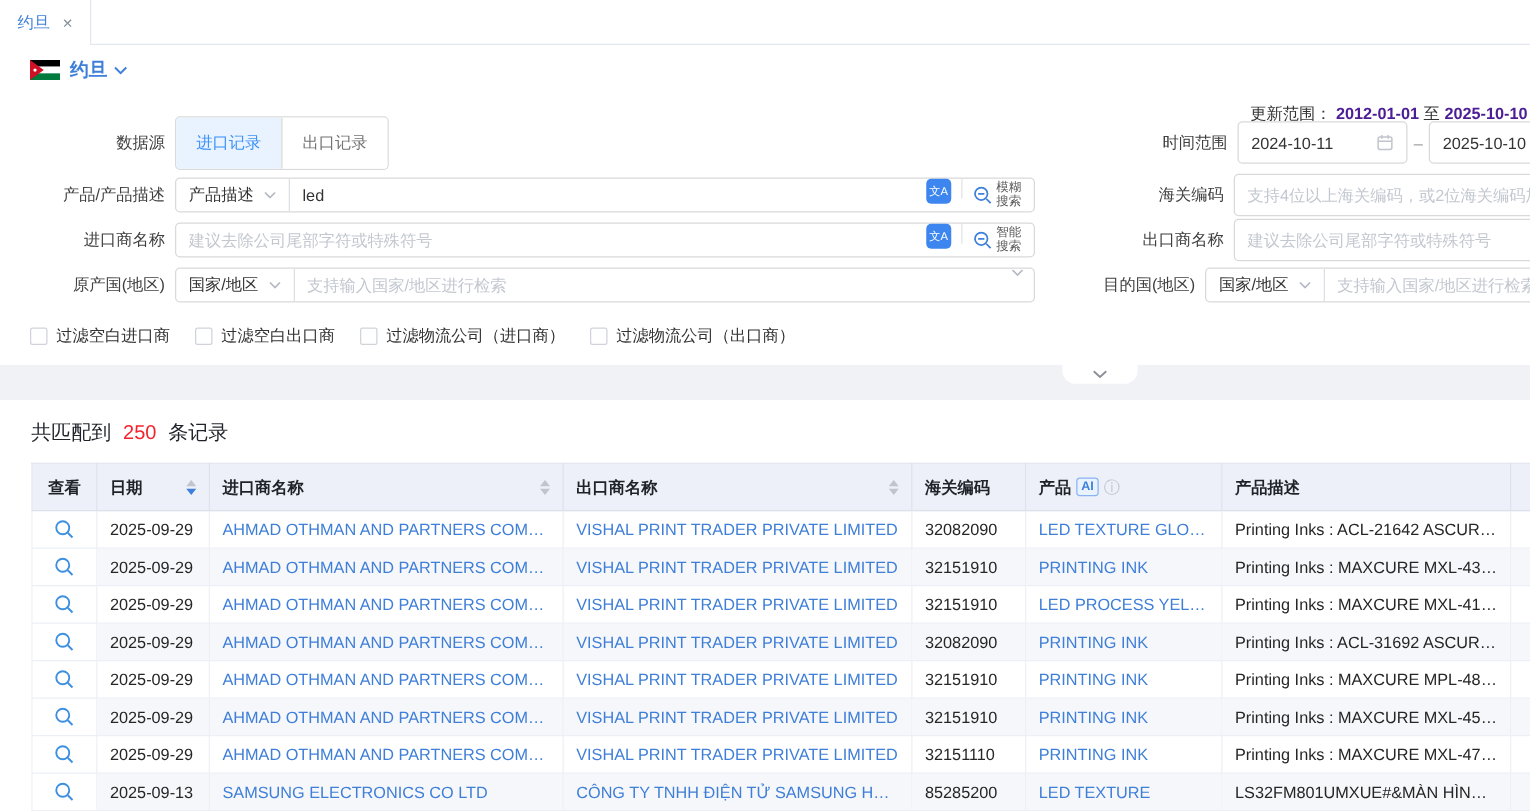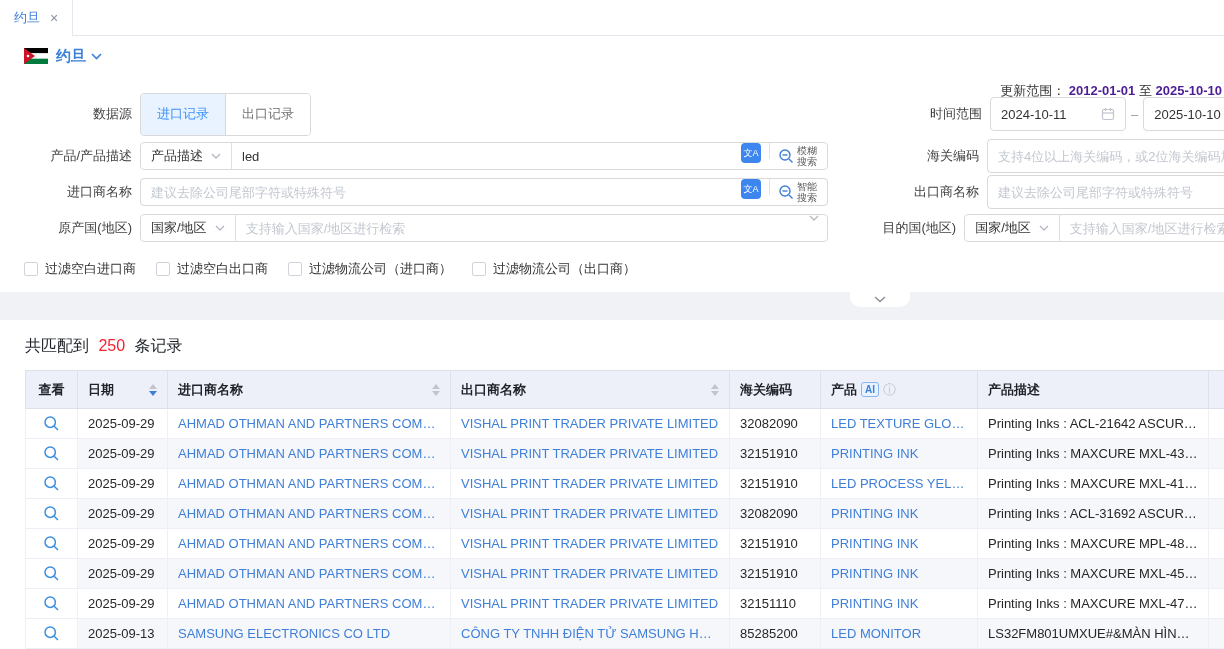--- a/index.html
+++ b/index.html
@@ -456,21 +456,21 @@
         <svg width="17" height="17" viewBox="0 0 17 17">
           <circle cx="7.2" cy="7.2" r="5.2" fill="none" stroke="#3d8fe0" stroke-width="1.5"></circle>
           <line x1="11.2" y1="11.2" x2="15" y2="15" stroke="#3d8fe0" stroke-width="1.5"></line>
         </svg>
       </span>
     </td>
     <td>2025-09-13</td>
     <td class="link">SAMSUNG ELECTRONICS CO LTD</td>
     <td class="link">CÔNG TY TNHH ĐIỆN TỬ SAMSUNG HCMC...</td>
     <td>85285200</td>
-    <td class="link">LED MONITOR</td>
+    <td class="link">LED TEXTURE</td>
     <td><span>LS32FM801UMXUE#&amp;MÀN HÌNH VI ...</span><span class="hl"></span><span></span></td>
     <td></td>
   </tr>
           </tbody>
       </table>
     </div>
   </div>
 </div>
 
 </body></html>

